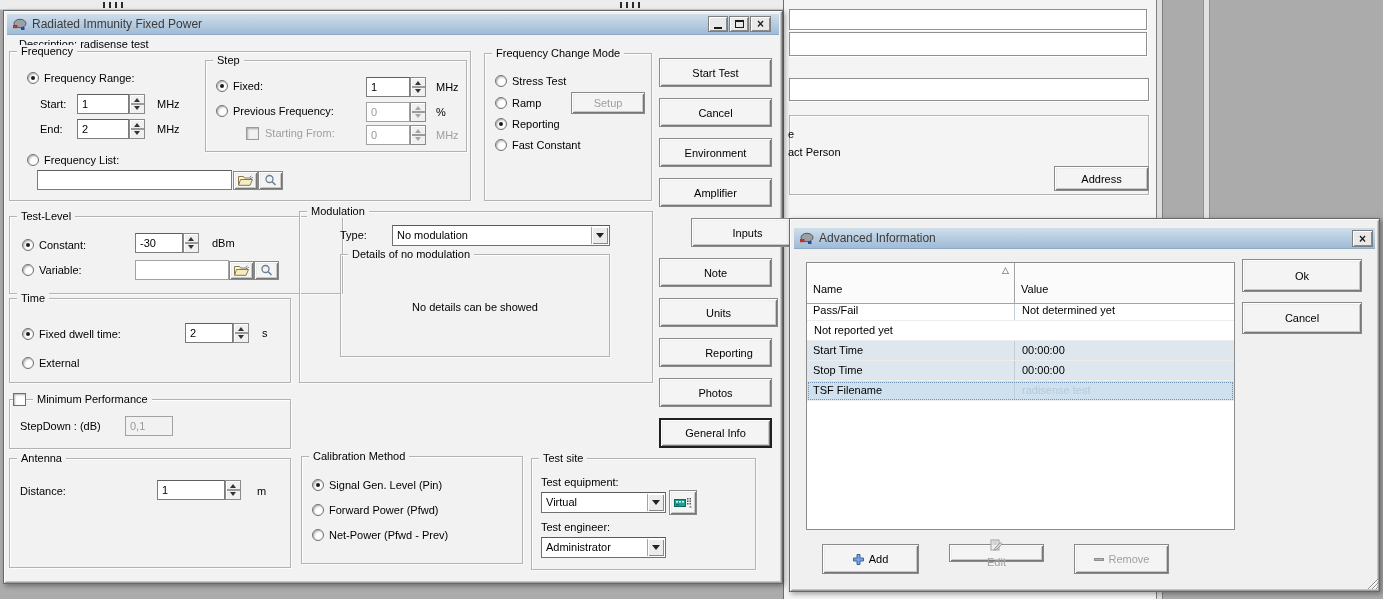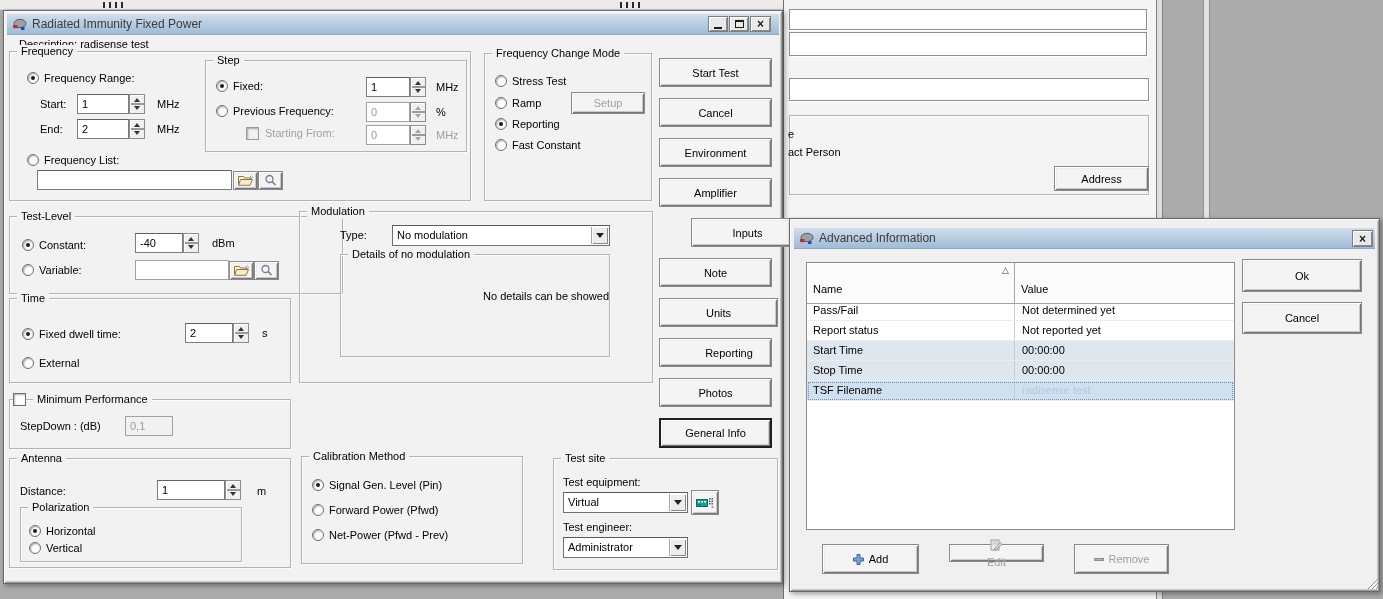--- a/index.html
+++ b/index.html
@@ -271,21 +271,21 @@
   <div class="btn" style="left:655px;top:247px;width:113px;height:29px;">Note</div>
   <div class="btn" style="left:655px;top:287px;width:119px;height:29px;">Units</div>
   <div class="btn" style="left:655px;top:327px;width:113px;height:29px;padding-left:27px;">Reporting</div>
   <div class="btn" style="left:655px;top:367px;width:113px;height:29px;">Photos</div>
   <div class="btn default" style="left:655px;top:407px;width:113px;height:30px;">General Info</div>
 
   <div class="group" style="left:5px;top:193px;width:334px;height:78px;margin-top:12px;">
     <span class="legend">Test-Level</span>
     <span class="radio checked" style="left:12px;top:22px;"></span>
     <span class="lbl" style="left:29px;top:22px;">Constant:</span>
-    <div class="field" style="left:125px;top:16px;width:48px;height:20px;">-40</div>
+    <div class="field" style="left:125px;top:16px;width:48px;height:20px;">-30</div>
     <span class="spin" style="left:173px;top:16px;"></span>
     <span class="lbl" style="left:202px;top:20px;">dBm</span>
     <span class="radio" style="left:12px;top:47px;"></span>
     <span class="lbl" style="left:29px;top:47px;">Variable:</span>
     <div class="field disabled" style="left:125px;top:43px;width:94px;height:20px;background:#fff;"></div>
     <div class="btn icon-btn" style="left:219px;top:44px;width:25px;height:19px;">
       <span style="display:flex;">
         <svg width="15" height="11" viewBox="0 0 15 11">
           <path d="M0.5 10 V1.5 h5 l1 1.5 h6 v2" fill="#fdf4d2" stroke="#8a7a4a"></path>
           <path d="M2.5 4.5 h12 l-2.5 5.8 H0.6 z" fill="#f6ecc4" stroke="#8a7a4a"></path>
@@ -320,55 +320,48 @@
   </div>
   <span class="checkbox" style="left:9px;top:382px;"></span>
   <span class="lbl" style="left:29px;top:382px;background:#f2f2f2;padding:0 4px;">Minimum Performance</span>
 
   <div class="group" style="left:5px;top:447px;width:282px;height:110px;">
     <span class="legend">Antenna</span>
     <span class="lbl" style="left:10px;top:26px;">Distance:</span>
     <div class="field" style="left:147px;top:21px;width:68px;height:20px;">1</div>
     <span class="spin" style="left:215px;top:21px;"></span>
     <span class="lbl" style="left:247px;top:26px;">m</span>
-    <div class="group" style="left:10px;top:48px;width:222px;height:55px;">
-      <span class="legend">Polarization</span>
-      <span class="radio checked" style="left:8px;top:17px;"></span>
-      <span class="lbl" style="left:25px;top:17px;">Horizontal</span>
-      <span class="radio" style="left:8px;top:34px;"></span>
-      <span class="lbl" style="left:25px;top:34px;">Vertical</span>
-    </div>
   </div>
 
   <div class="group" style="left:295px;top:200px;width:354px;height:172px;">
     <span class="legend">Modulation</span>
     <span class="lbl" style="left:40px;top:17px;">Type:</span>
     <div class="combo" style="left:92px;top:13px;width:218px;height:21px;">
       <span class="combo-text">No modulation</span>
       <span class="combo-btn">
           <i class="tri-down"></i>
         </span>
     </div>
     <div class="group" style="left:40px;top:42px;width:270px;height:103px;">
       <span class="legend">Details of no modulation</span>
-      <span class="lbl" style="left:0;top:35px;width:100%;text-align:right;">No details can be showed</span>
+      <span class="lbl" style="left:0;top:46px;width:100%;text-align:center;">No details can be showed</span>
     </div>
   </div>
 
   <div class="group" style="left:297px;top:445px;width:222px;height:108px;">
     <span class="legend">Calibration Method</span>
     <span class="radio checked" style="left:10px;top:22px;"></span>
     <span class="lbl" style="left:27px;top:22px;">Signal Gen. Level (Pin)</span>
     <span class="radio" style="left:10px;top:47px;"></span>
     <span class="lbl" style="left:27px;top:47px;">Forward Power (Pfwd)</span>
     <span class="radio" style="left:10px;top:72px;"></span>
     <span class="lbl" style="left:27px;top:72px;">Net-Power (Pfwd - Prev)</span>
   </div>
 
-  <div class="group" style="left:549px;top:447px;width:225px;height:112px;">
+  <div class="group" style="left:527px;top:447px;width:225px;height:112px;">
     <span class="legend">Test site</span>
     <span class="lbl" style="left:9px;top:17px;">Test equipment:</span>
     <div class="combo" style="left:9px;top:33px;width:125px;height:21px;">
       <span class="combo-text">Virtual</span>
       <span class="combo-btn">
           <i class="tri-down"></i>
         </span>
     </div>
     <div class="btn icon-btn" style="left:137px;top:31px;width:28px;height:25px;">
       <span style="display:flex;">
@@ -428,21 +421,20 @@
     </div>
     <div class="trow shaded">
       <span class="c1">Engineer</span>
       <span class="c2">Administrator</span>
     </div>
     <div class="trow">
       <span class="c1">Pass/Fail</span>
       <span class="c2">Not determined yet</span>
     </div>
     <div class="trow">
-      <span class="c1">Report status</span>
       <span class="c2">Not reported yet</span>
     </div>
     <div class="trow shaded">
       <span class="c1">Start Time</span>
       <span class="c2">00:00:00</span>
     </div>
     <div class="trow shaded">
       <span class="c1">Stop Time</span>
       <span class="c2">00:00:00</span>
     </div>

